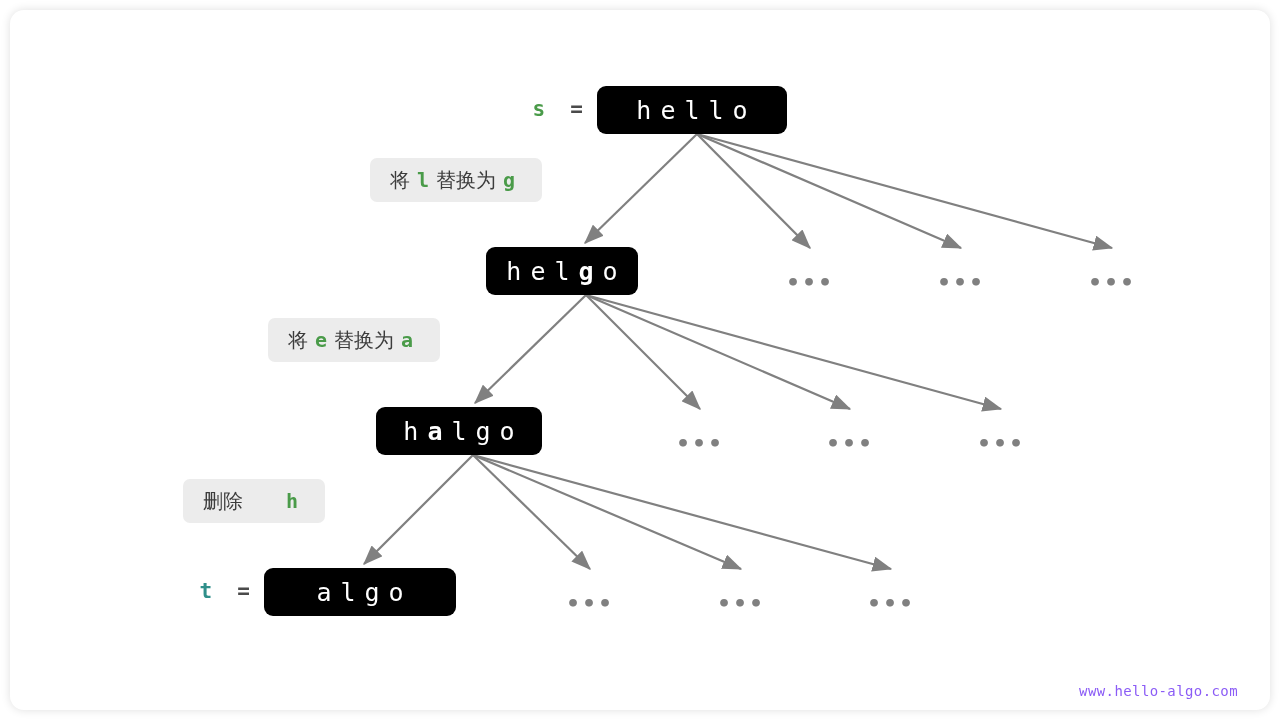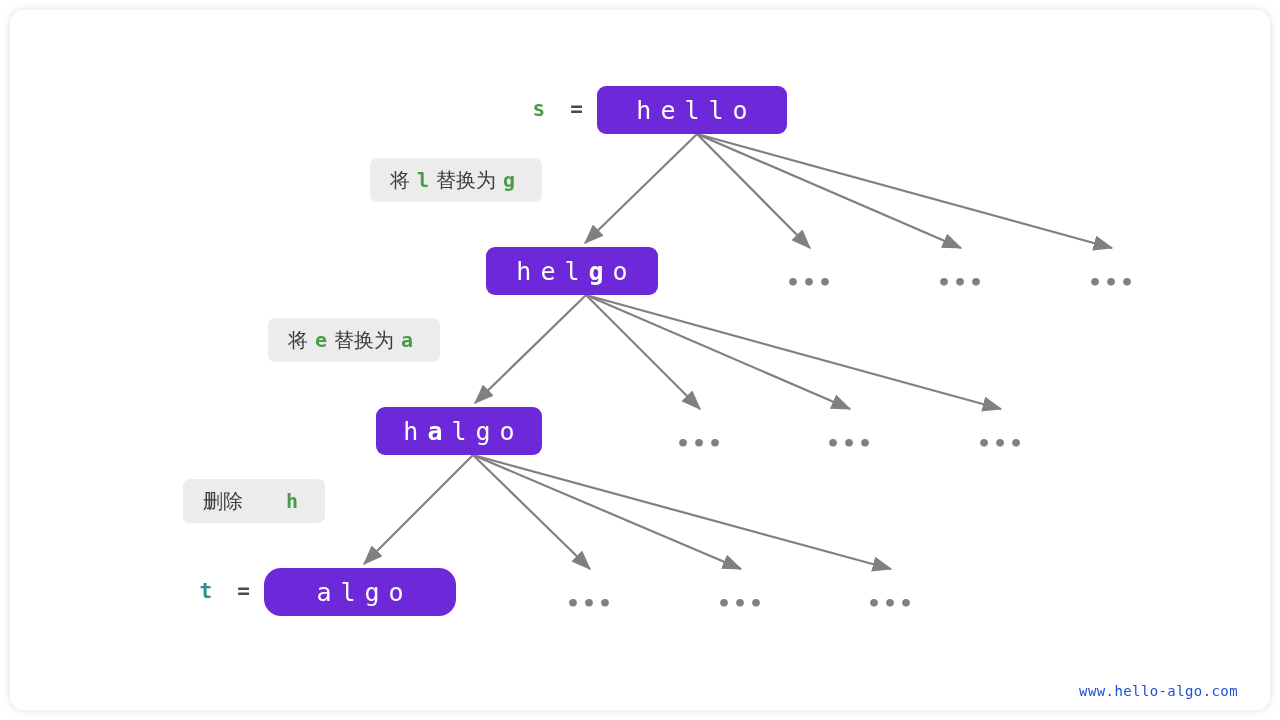--- a/index.html
+++ b/index.html
@@ -35,21 +35,21 @@
     position: absolute;
     left: 0;
     top: 0;
     width: 1280px;
     height: 720px;
     pointer-events: none;
   }
   
   .node {
     position: absolute;
-    background: #6d28d9;
+    background: #000000;
     border-radius: 9px;
     display: flex;
     align-items: center;
     justify-content: center;
     box-sizing: border-box;
   }
   .node .chars {
     font-family: "DejaVu Sans Mono", monospace;
     font-size: 25px;
     color: #ffffff;
@@ -112,21 +112,21 @@
     transform: translate(-50%, -50%);
     white-space: pre;
   }
   
   .watermark {
     position: absolute;
     right: 42px;
     bottom: 22px;
     font-family: "DejaVu Sans Mono", monospace;
     font-size: 14px;
-    color: #1d4ed8;
+    color: #8b5cf6;
     letter-spacing: 0.4px;
     line-height: 1;
   }
 </style>
 </head>
 <body>
 
 <div class="canvas">
   <div class="card"></div>
 
@@ -150,27 +150,27 @@
         <line x1="473" y1="455" x2="741" y2="569" stroke="#808080" stroke-width="2.2" marker-end="url(#arrowhead)"></line>
         <line x1="473" y1="455" x2="891" y2="569" stroke="#808080" stroke-width="2.2" marker-end="url(#arrowhead)"></line>
       </g>
   </svg>
 
   <div id="nodes-layer">
       <div class="node" style="left: 597px; top: 86px; width: 190px; height: 48px;">
         <span class="chars">hello</span>
       </div>
       <div class="varlabel" style="top: 99px; left: 527px; width: 56px; text-align: right;"><span class="vname-s">s</span><span class="veq">  =</span></div>
-      <div class="node" style="left: 486px; top: 247px; width: 172px; height: 48px;">
+      <div class="node" style="left: 486px; top: 247px; width: 152px; height: 48px;">
         <span class="chars">hel<b>g</b>o</span>
       </div>
       <div class="node" style="left: 376px; top: 407px; width: 166px; height: 48px;">
         <span class="chars">h<b>a</b>lgo</span>
       </div>
-      <div class="node" style="left: 264px; top: 568px; width: 192px; height: 48px; border-radius: 17px;">
+      <div class="node" style="left: 264px; top: 568px; width: 192px; height: 48px;">
         <span class="chars">algo</span>
       </div>
       <div class="varlabel" style="top: 581px; left: 194px; width: 56px; text-align: right;"><span class="vname-t">t</span><span class="veq">  =</span></div>
     </div>
   <div id="ops-layer">
       <div class="oplabel" style="left: 370px; top: 158px;">
         <span class="cn">将</span>
         <span class="ch">l</span>
         <span class="cn">替换为</span>
         <span class="ch">g</span>

